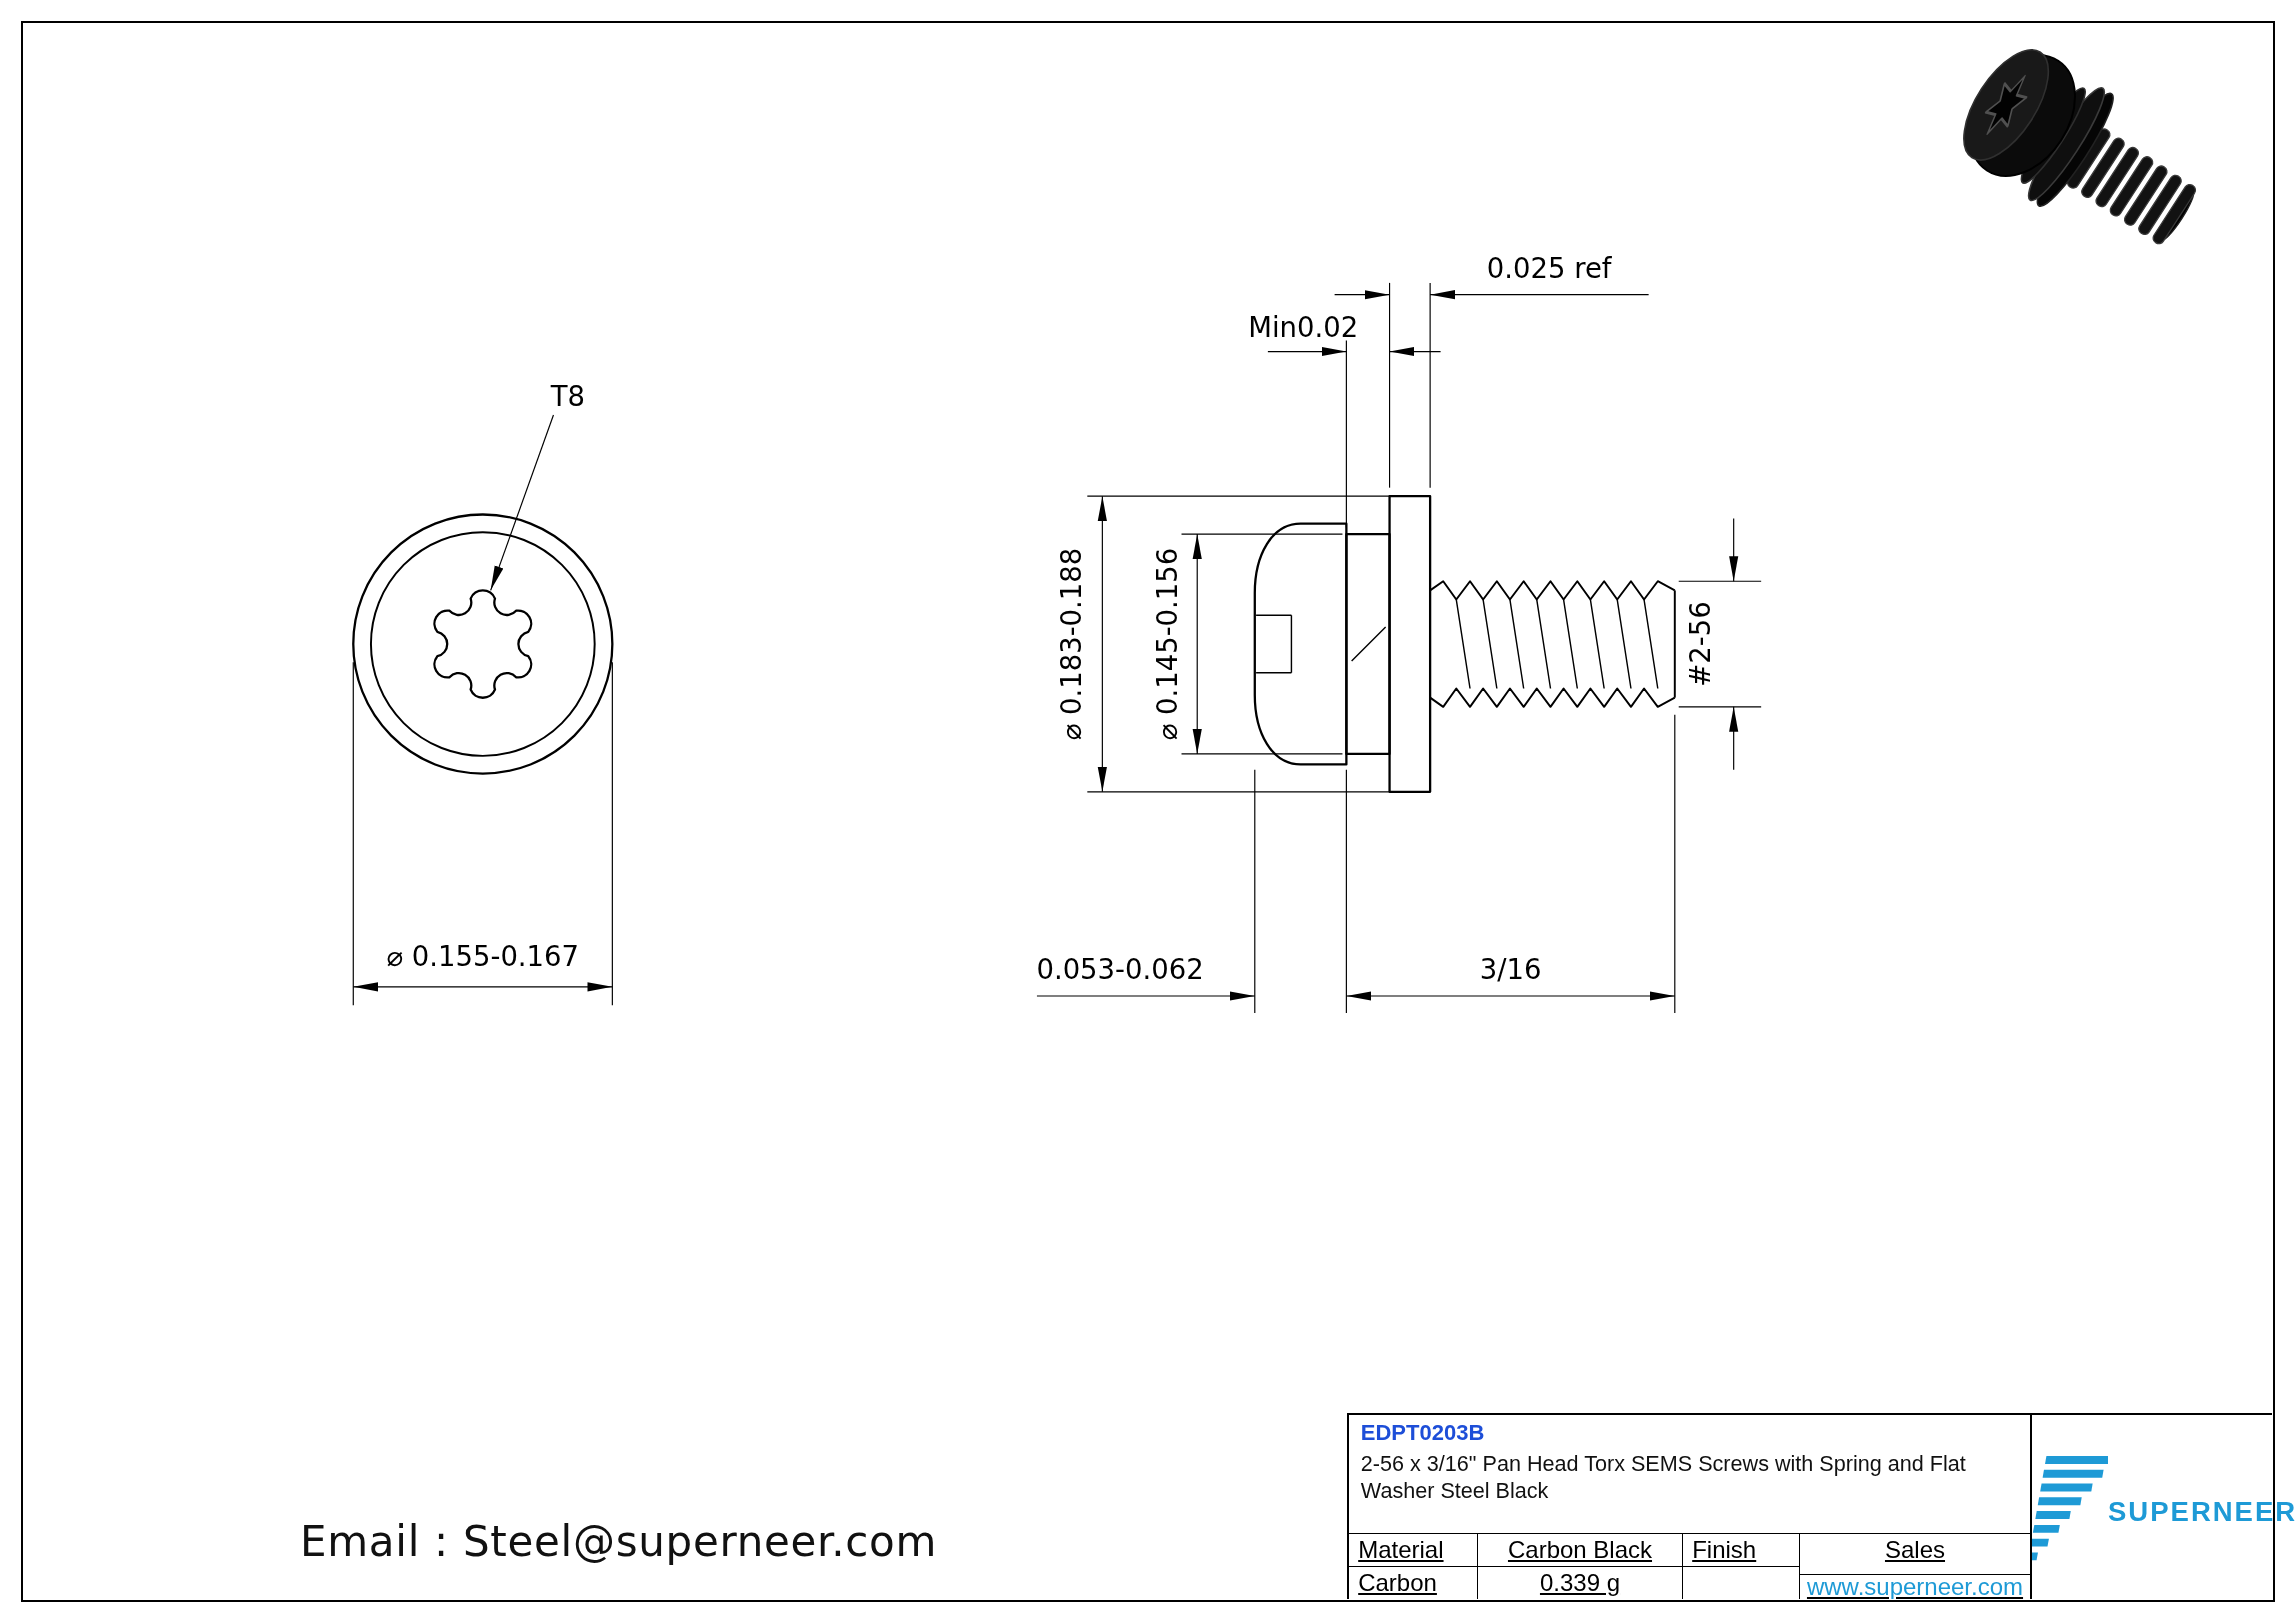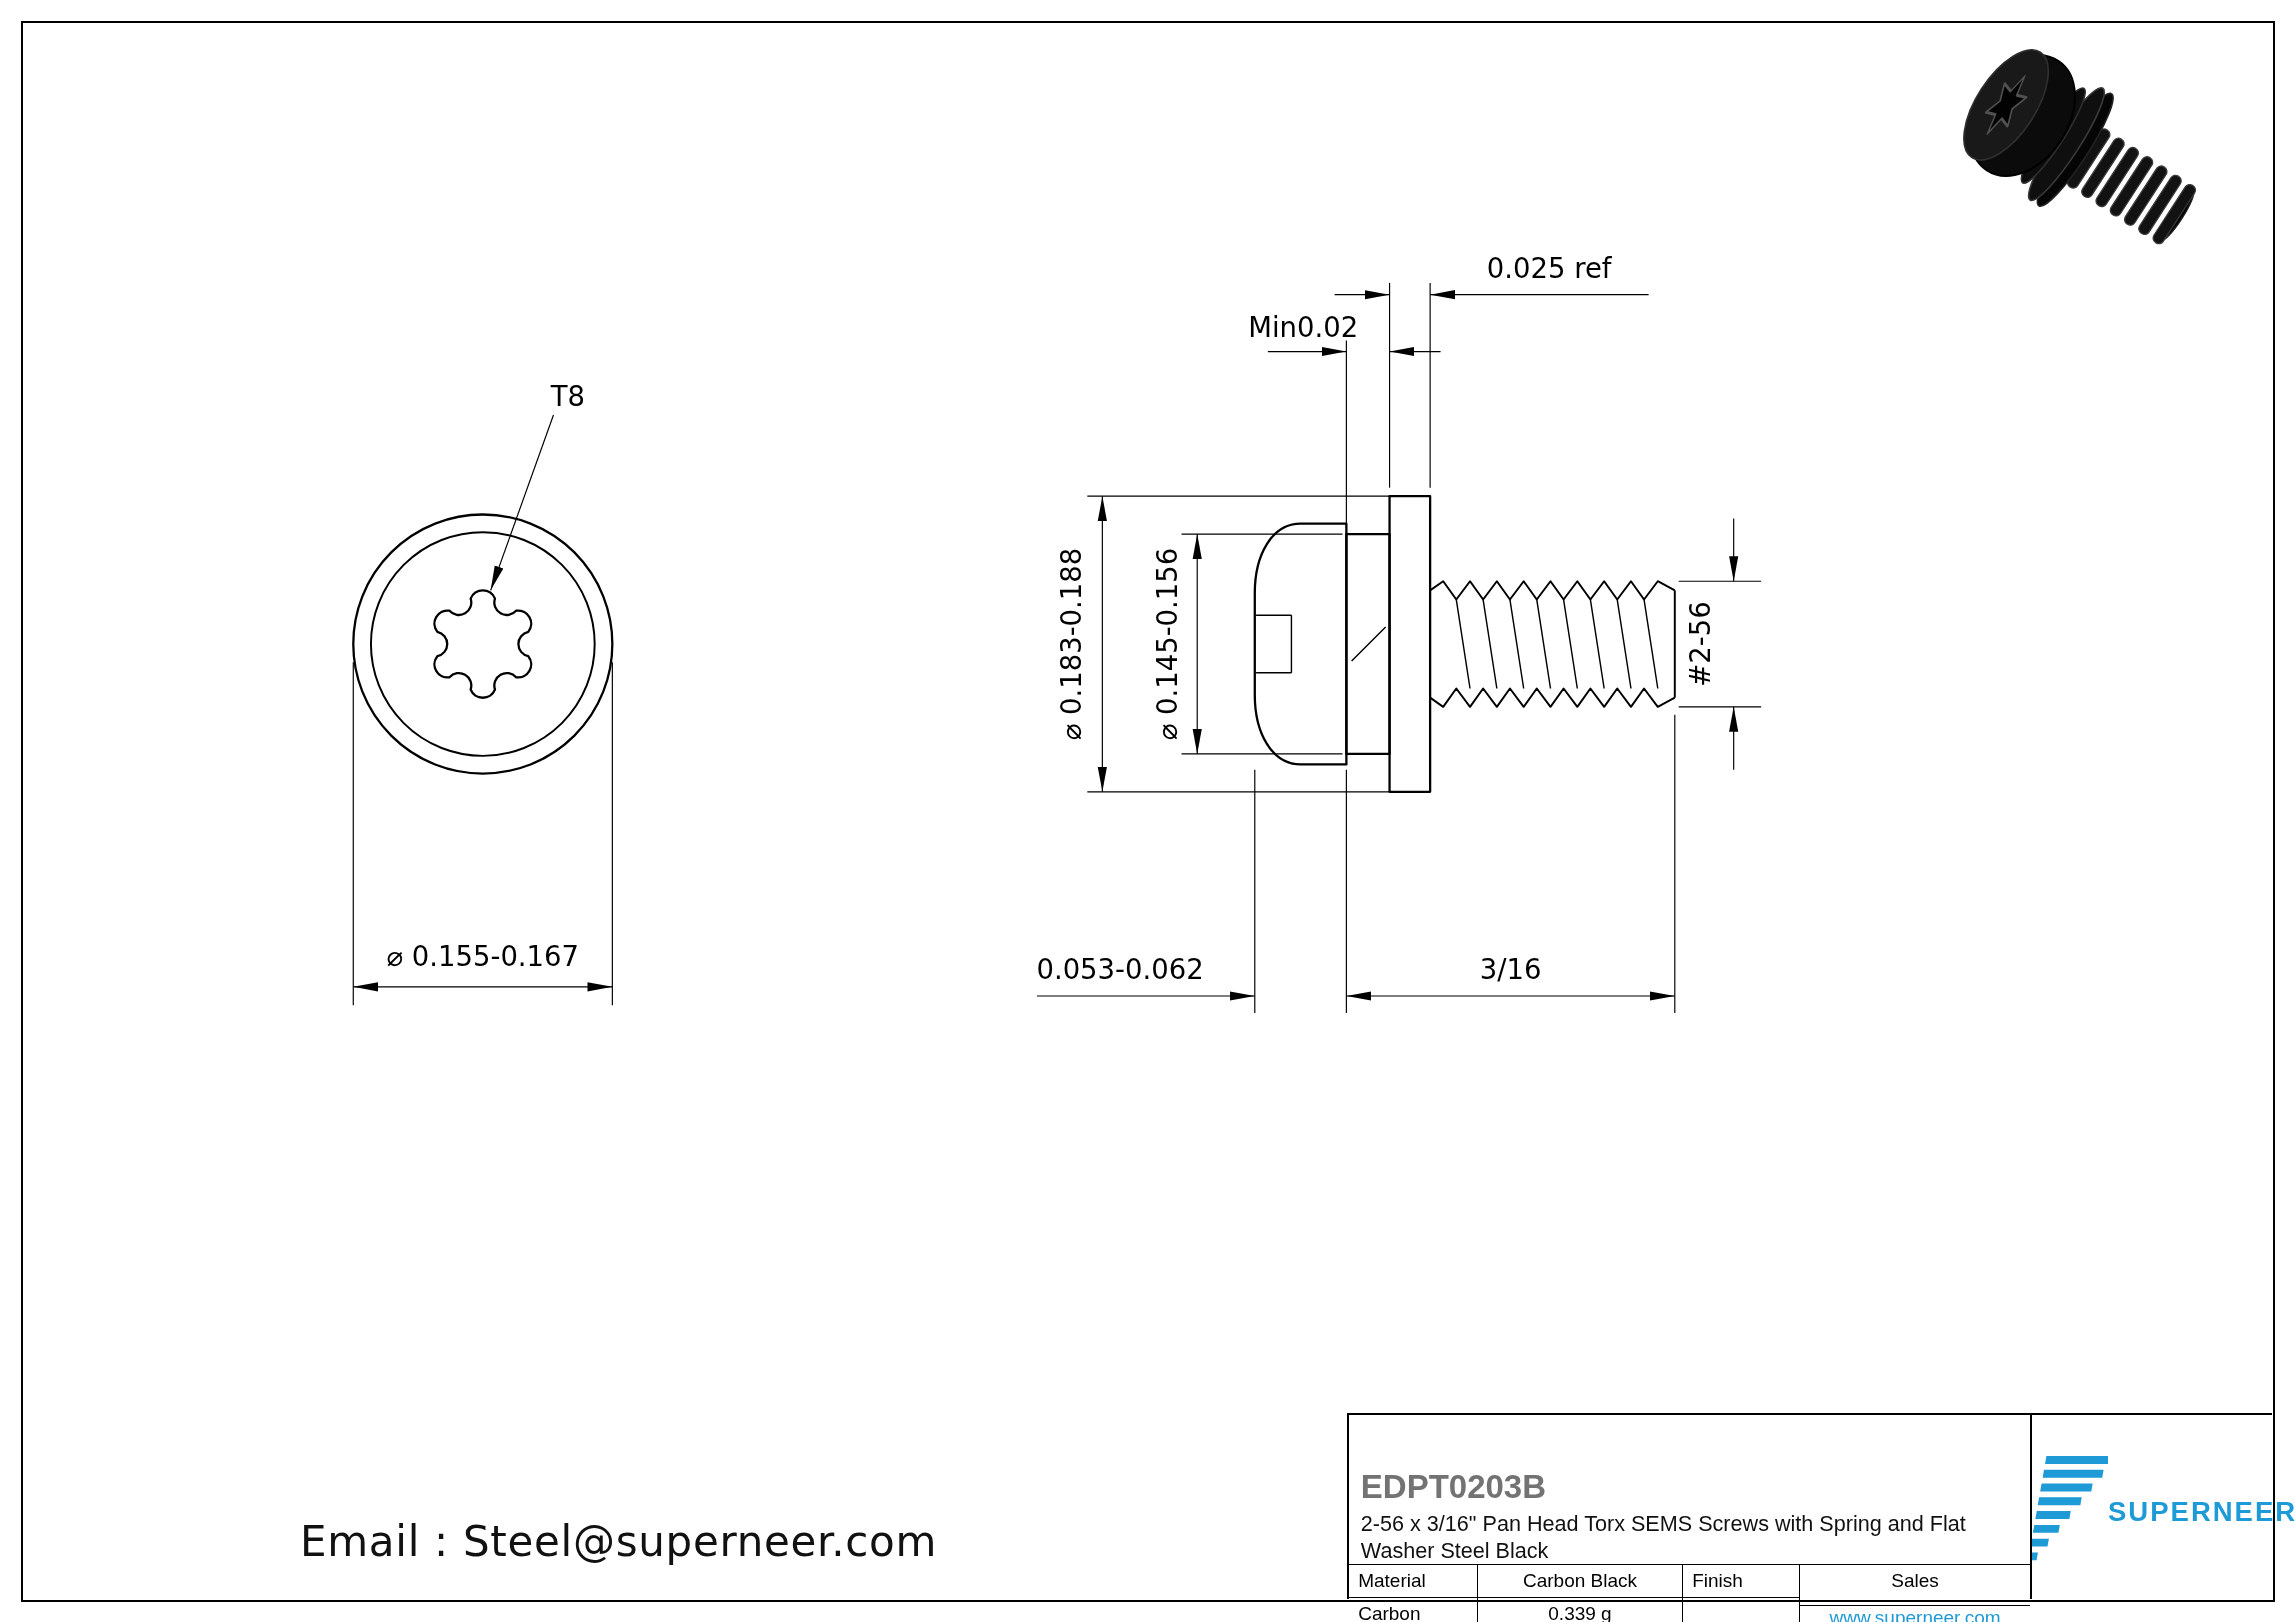--- a/index.html
+++ b/index.html
@@ -52,37 +52,37 @@
     display: flex;
     background: #fff;
   }
   .tb-left {
     width: 681px;
     display: flex;
     flex-direction: column;
   }
   .tb-partnum {
     padding: 5.2px 0 0 11.8px;
-    font-size: 33px;
+    font-size: 22px;
     font-weight: bold;
-    color: #737373;
-    margin-top: 48px;
+    color: #1d4ed8;
   }
   .tb-desc {
     padding: 3.9px 0 0 11.8px;
     font-size: 21.6px;
     line-height: 27px;
     color: #111;
   }
   .tb-table {
     margin-top: auto;
     display: grid;
     grid-template-columns: 129px 205px 117px 230px;
     grid-auto-rows: 33px;
-    font-size: 19px;
+    font-size: 24px;
+    text-decoration: underline;
   }
   .c {
     border-top: 1.3px solid #000;
     border-right: 1.3px solid #000;
     display: flex;
     align-items: center;
     overflow: hidden;
     white-space: nowrap;
   }
   .c.last { border-right: none; }

